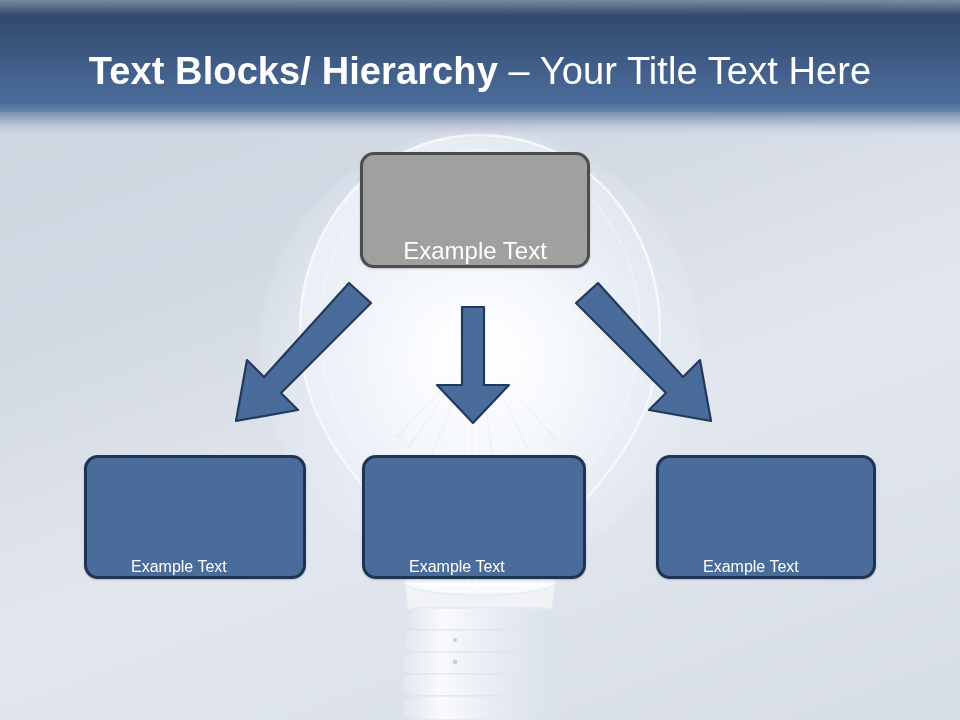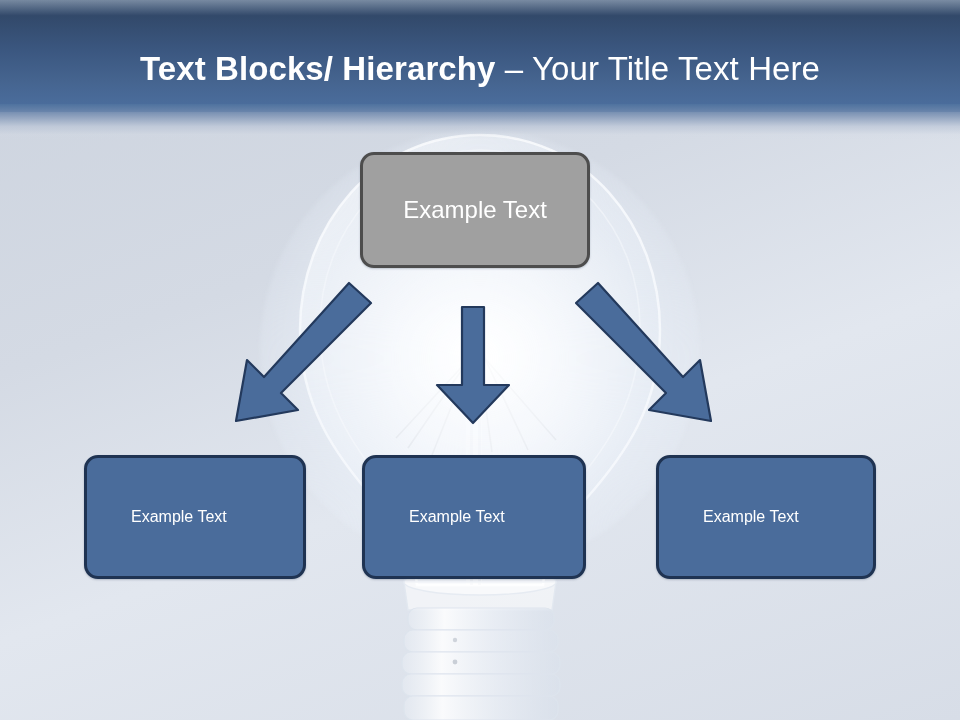--- a/index.html
+++ b/index.html
@@ -56,34 +56,34 @@
                 rgba(178,190,210,0.55) 62%,
                 rgba(210,217,228,0.18) 85%,
                 rgba(212,218,228,0) 100%);
   }
   .title {
     position: absolute;
     left: 0; top: 50px;
     width: 960px;
     text-align: center;
     color: #ffffff;
-    font-size: 33px;
+    font-size: 38px;
     letter-spacing: 0.1px;
     white-space: nowrap;
   }
   .title .t-bold { font-weight: bold; }
   .title .t-reg  { font-weight: normal; }
 
   
   .node {
     position: absolute;
     box-sizing: border-box;
     border-radius: 14px;
     display: flex;
-    align-items: center;
+    align-items: flex-end;
     color: #ffffff;
     box-shadow: 0 1px 2px rgba(40,55,80,0.25);
   }
   .node-top {
     left: 360px; top: 152px;
     width: 230px; height: 116px;
     background: #a0a0a0;
     border: 3px solid #4d4d4d;
     justify-content: center;
     font-size: 24px;

